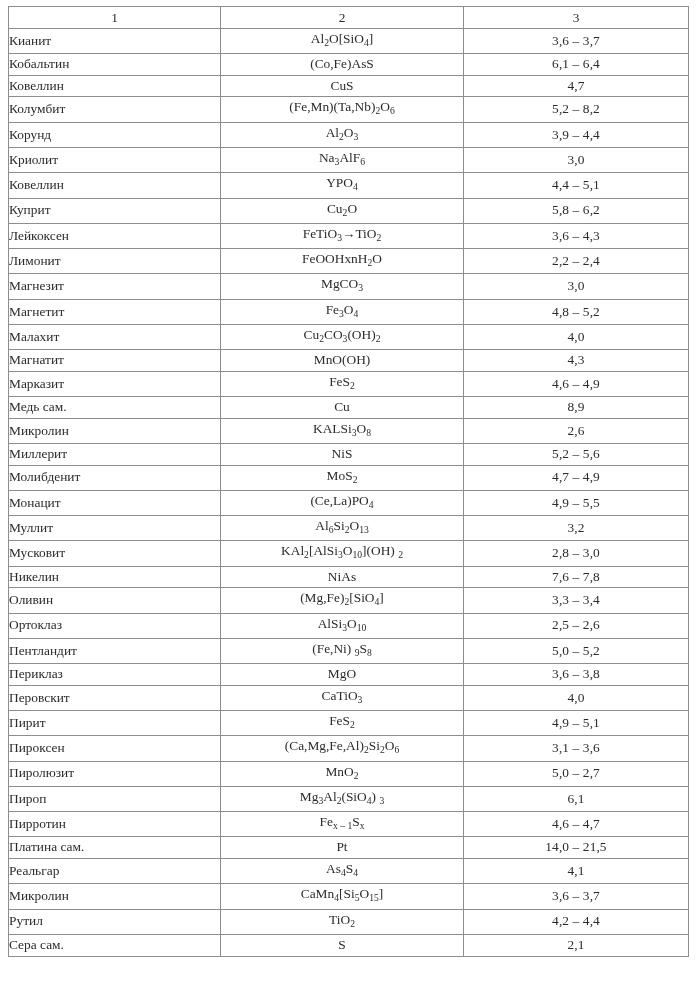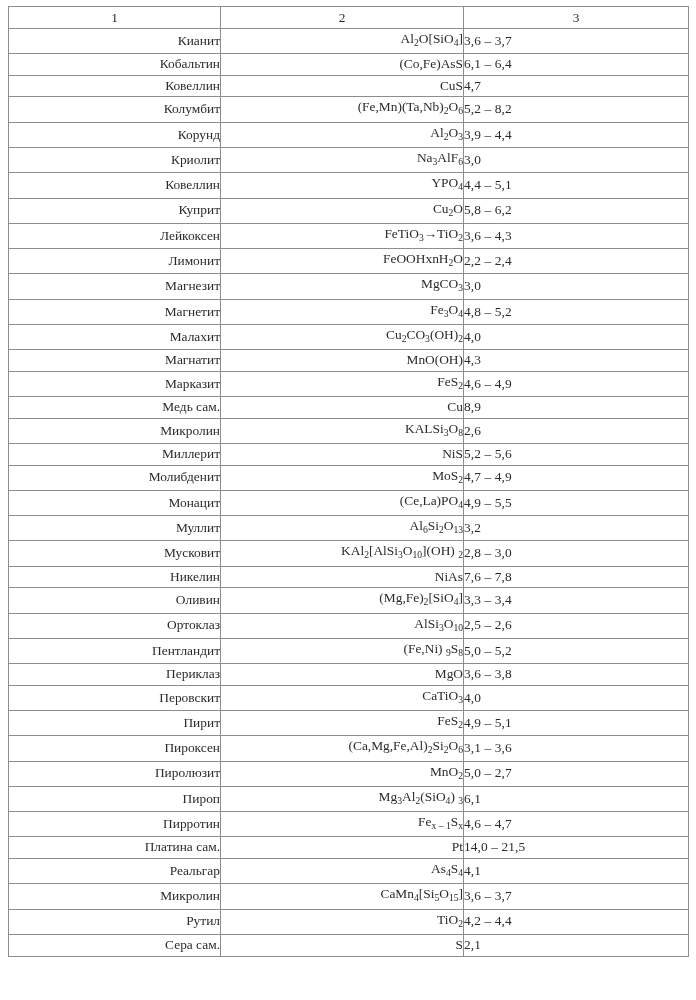--- a/index.html
+++ b/index.html
@@ -42,23 +42,23 @@
     white-space: nowrap;
     overflow: hidden;
     font-weight: normal;
   }
   table.mineral-table thead th {
     text-align: center;
     height: 21px;
     line-height: 21px;
     font-size: 13.4px;
   }
-  td.name  { text-align: right;   padding-left: 7px; }
-  td.form  { text-align: right;   padding-left: 6px; }
-  td.dens  { text-align: left; letter-spacing: 0.1px; }
+  td.name  { text-align: left;   padding-left: 7px; }
+  td.form  { text-align: center;   padding-left: 6px; }
+  td.dens  { text-align: center; letter-spacing: 0.1px; }
 
   .sub {
     font-size: 0.72em;
     vertical-align: -0.28em;
     letter-spacing: 0;
   }
 </style>
 </head>
 <body>
 

